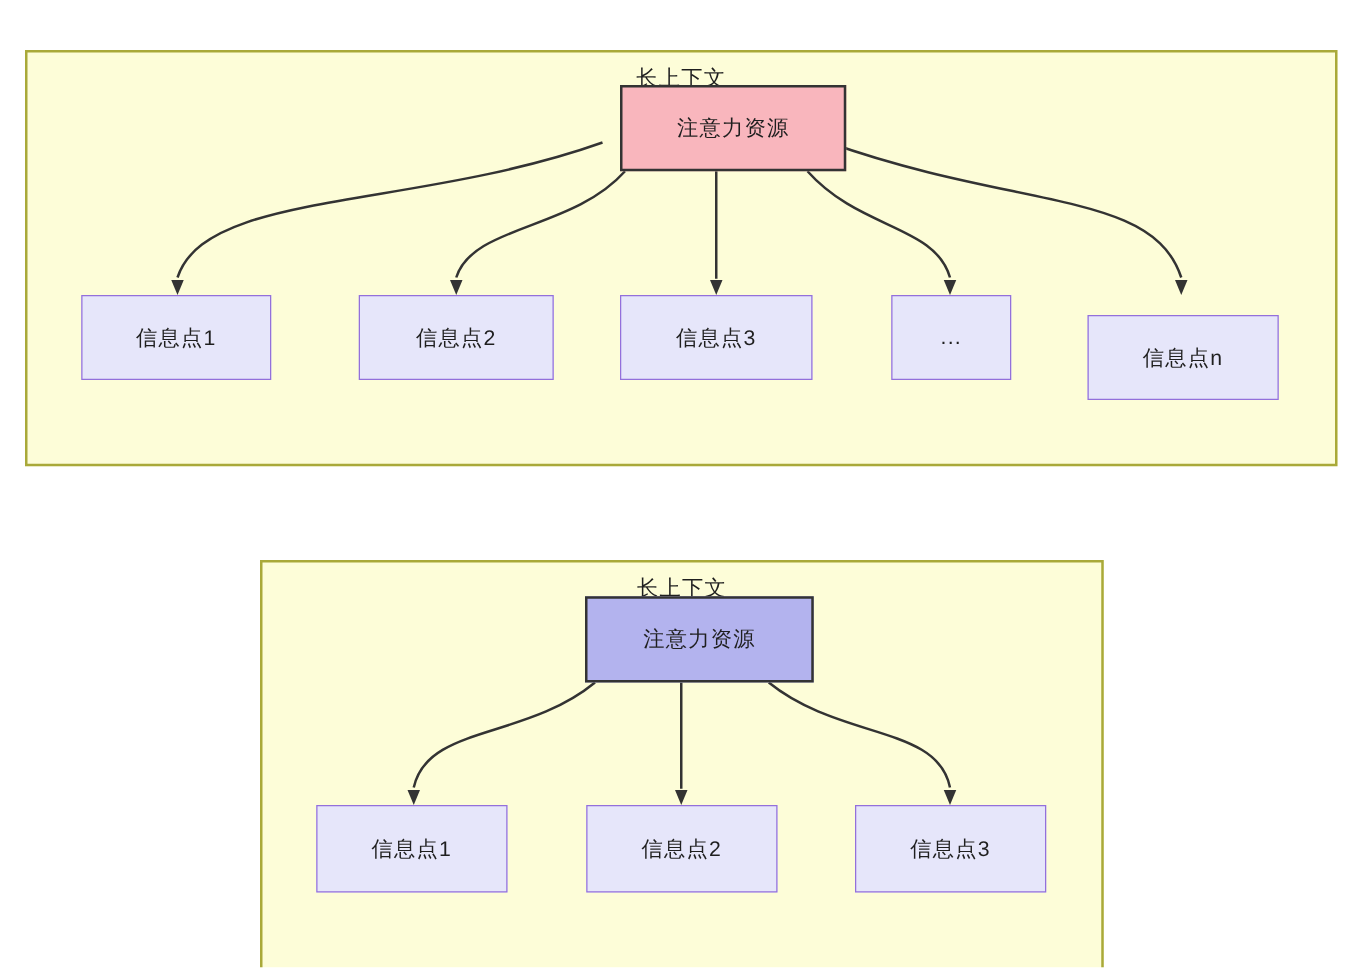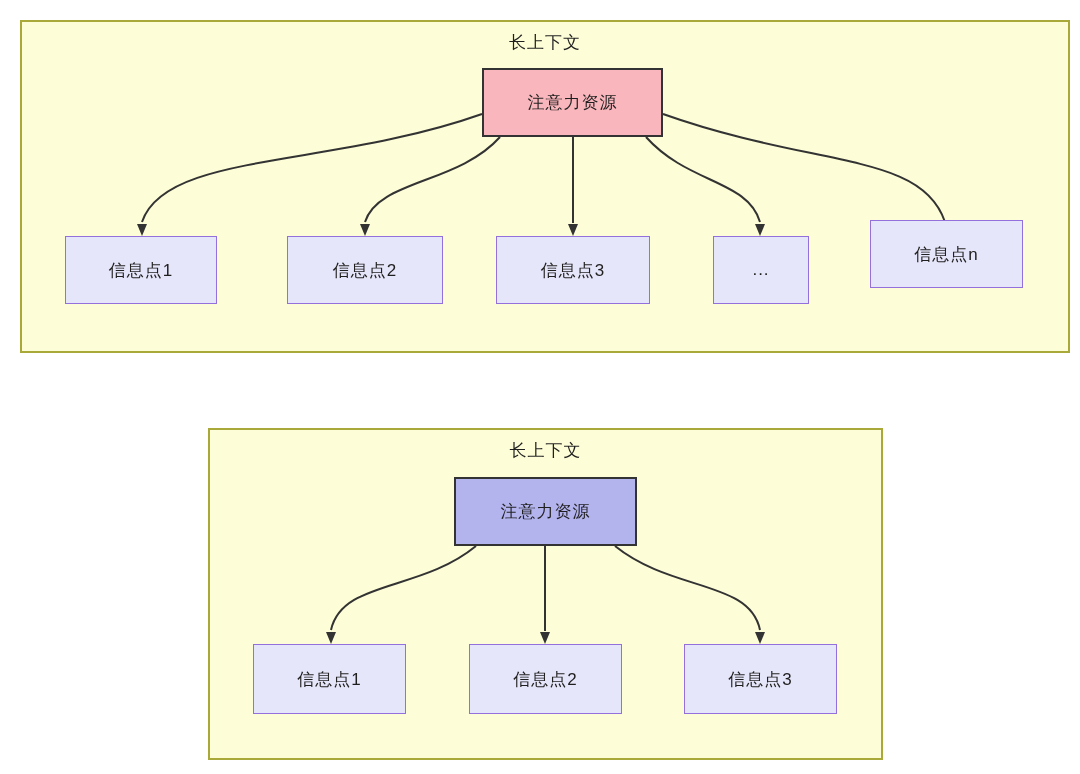--- a/index.html
+++ b/index.html
@@ -23,20 +23,21 @@
     position: relative;
     width: 1080px;
     height: 774px;
     background: #ffffff;
     overflow: hidden;
   }
   .container {
     position: absolute;
     background: var(--container-fill);
     border: 2px solid var(--container-border);
+    margin-top: 20px;
   }
   .container-title {
     position: absolute;
     top: 9px;
     left: 0;
     width: 100%;
     text-align: center;
     font-size: 17px;
     font-weight: 500;
     color: var(--text);
@@ -47,20 +48,21 @@
     display: flex;
     align-items: center;
     justify-content: center;
     font-size: 17px;
     font-weight: 500;
     color: var(--text);
     letter-spacing: 1px;
   }
   .root-node {
     border: 2.5px solid var(--node-border);
+    margin-left: 14px;
   }
   .root-long { background: var(--root-long-fill); }
   .root-short { background: var(--root-short-fill); }
   .info-node {
     background: var(--info-fill);
     border: 1.5px solid var(--info-border);
   }
   svg.arrows {
     position: absolute;
     left: 0;
@@ -132,21 +134,21 @@
   <div class="node root-node root-long" style="left:482px; top:68px; width:181px; height:69px;">注意力资源</div>
 
   <div class="node info-node" style="left:65px; top:236px; width:152px; height:68px;">信息点1</div>
 
   <div class="node info-node" style="left:287px; top:236px; width:156px; height:68px;">信息点2</div>
 
   <div class="node info-node" style="left:496px; top:236px; width:154px; height:68px;">信息点3</div>
 
   <div class="node info-node" style="left:713px; top:236px; width:96px; height:68px;">...</div>
 
-  <div class="node info-node" style="left:870px; top:220px; width:153px; height:68px;">信息点n</div>
+  <div class="node info-node" style="left:870px; top:252px; width:153px; height:68px;">信息点n</div>
 
   <div class="node root-node root-short" style="left:454px; top:477px; width:183px; height:69px;">注意力资源</div>
 
   <div class="node info-node" style="left:253px; top:644px; width:153px; height:70px;">信息点1</div>
 
   <div class="node info-node" style="left:469px; top:644px; width:153px; height:70px;">信息点2</div>
 
   <div class="node info-node" style="left:684px; top:644px; width:153px; height:70px;">信息点3</div>
 
 </div>

